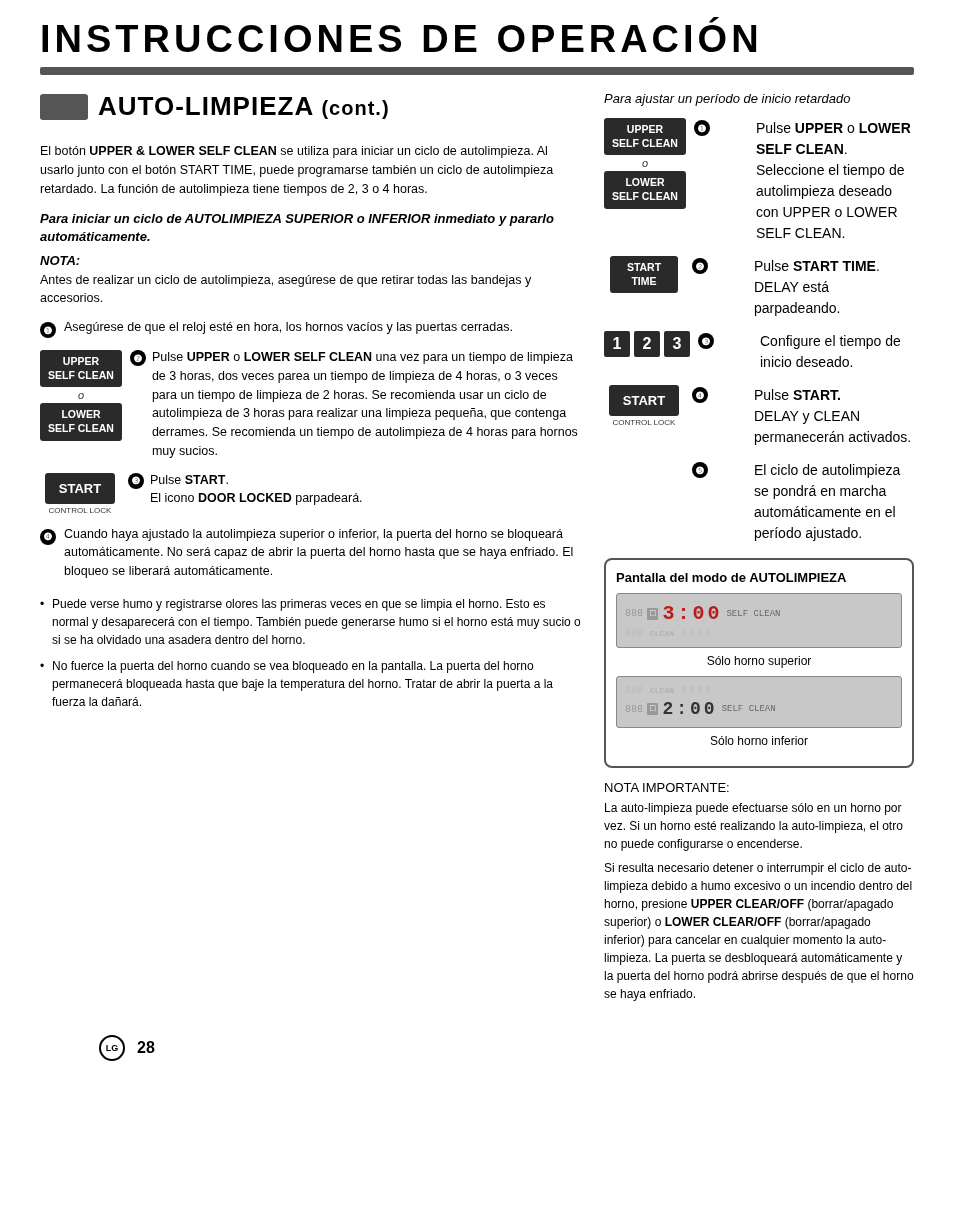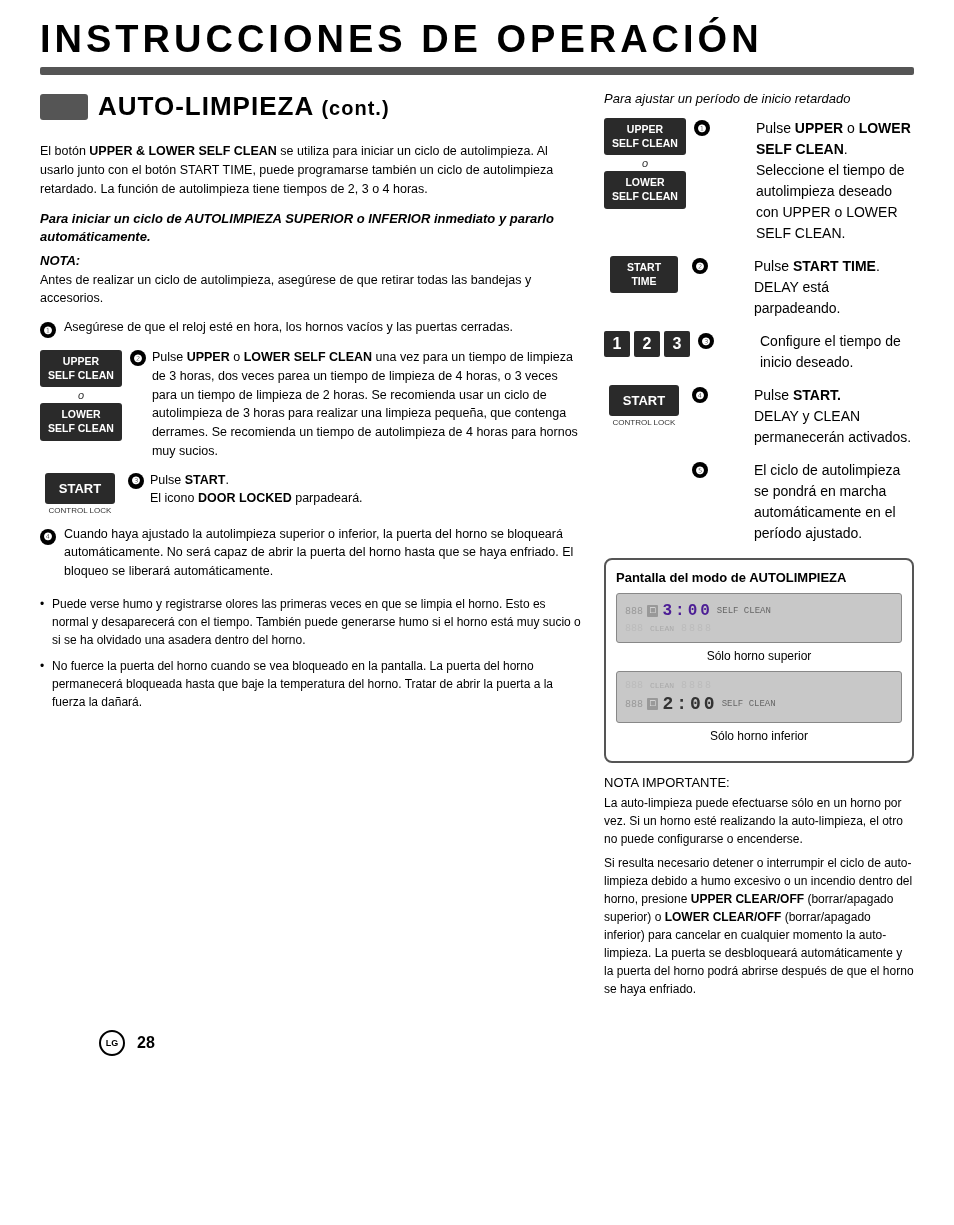--- a/index.html
+++ b/index.html
@@ -456,21 +456,21 @@
     </div>
 
     <div class="pantalla-box">
       <div class="pantalla-title">Pantalla del modo de AUTOLIMPIEZA</div>
 
       <div class="display-screen">
         <div style="display:flex; flex-direction:column; gap:3px;">
           <div style="display:flex; align-items:center; gap:4px; font-size:10px; color:#555; font-family:'Courier New',monospace;">
             <span style="color:#999;">888</span>
             <span style="font-size:9px; background:#999; color:#fff; padding:1px 3px; border-radius:1px;">□</span>
-            <span style="font-size:16px; font-weight:bold; color:#4c1d95; font-family:'Courier New',monospace; letter-spacing:3px;">3:00</span>
+            <span style="font-size:20px; font-weight:bold; color:#b91c1c; font-family:'Courier New',monospace; letter-spacing:3px;">3:00</span>
             <span style="font-size:9px; color:#666;">SELF CLEAN</span>
           </div>
           <div style="display:flex; align-items:center; gap:4px; font-size:10px; color:#aaa; font-family:'Courier New',monospace;">
             <span style="color:#bbb;">888</span>
             <span style="font-size:8px; color:#aaa; padding:1px 3px;">CLEAN</span>
             <span style="font-size:10px; color:#bbb; font-family:'Courier New',monospace; letter-spacing:2px;">8888</span>
           </div>
         </div>
       </div>
       <div class="screen-caption">Sólo horno superior</div>

